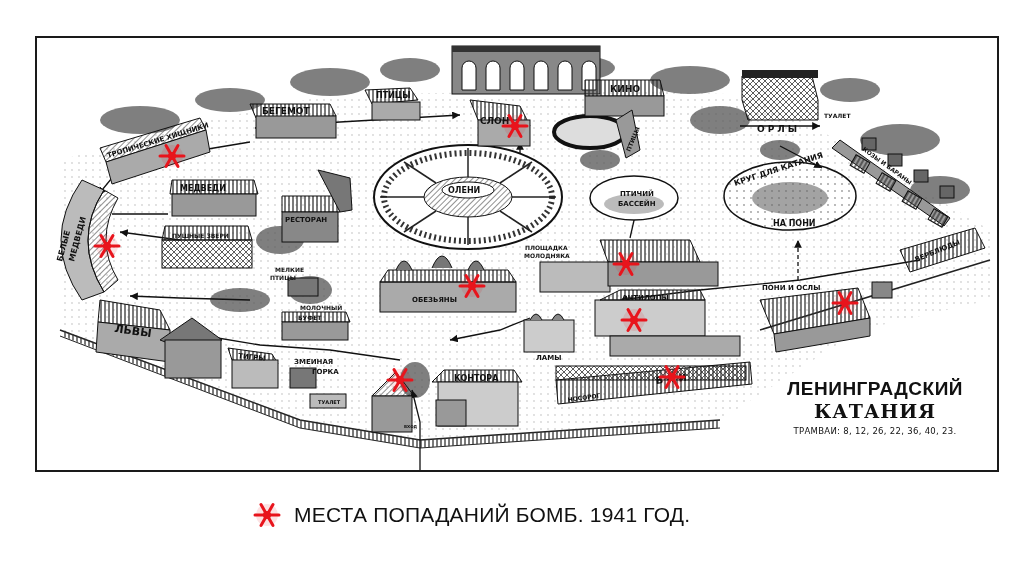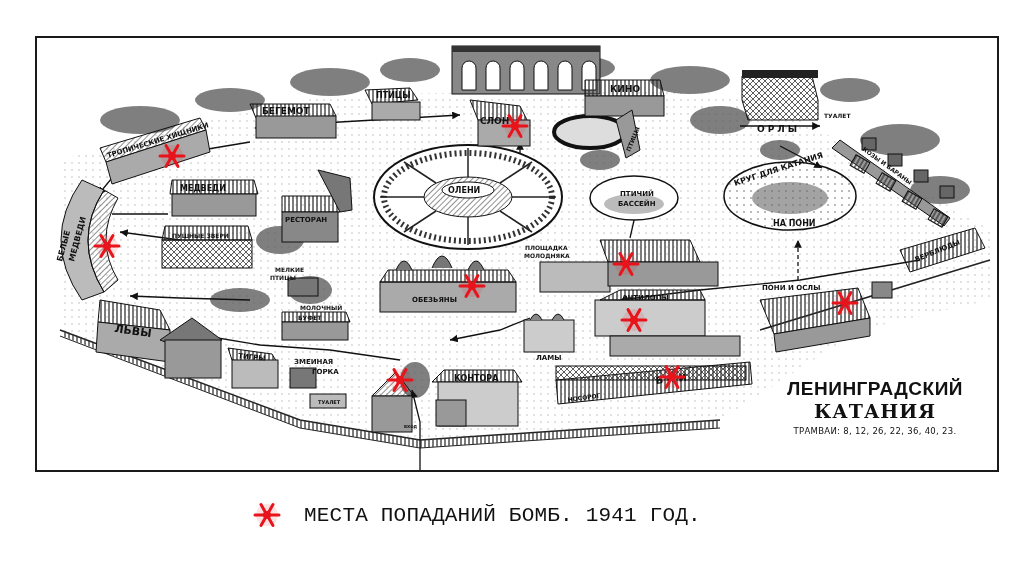--- a/index.html
+++ b/index.html
@@ -6,21 +6,21 @@
   body{width:1024px;height:562px;position:relative;overflow:hidden;font-family:"DejaVu Sans",sans-serif;}
   #map-frame{position:absolute;left:35px;top:36px;width:964px;height:436px;border:2px solid #1a1a1a;border-left-width:2px;box-sizing:border-box;background:#fff;}
   svg#map{position:absolute;left:35px;top:36px;}
   .lbl{font-family:"DejaVu Sans",sans-serif;font-weight:bold;fill:#111;}
   #title-block{position:absolute;left:760px;top:378px;width:230px;text-align:center;color:#111;}
   #title-line1{font-family:Liberation Sans, sans-serif;font-weight:bold;font-size:19px;letter-spacing:0.5px;line-height:22px;}
   #title-line2{font-family:"DejaVu Serif",serif;font-weight:bold;font-size:19px;letter-spacing:1px;line-height:22px;}
   #title-line3{font-family:"DejaVu Sans",sans-serif;font-weight:bold;font-size:11px;letter-spacing:1.5px;margin-top:3px;}
   #title-line4{font-family:"DejaVu Sans",sans-serif;font-size:8.5px;margin-top:4px;letter-spacing:0.3px;}
   #legend{position:absolute;left:252px;top:500px;height:30px;display:flex;align-items:center;}
-  #legend-text{font-family:Liberation Mono, monospace;font-size:21px;color:#111;margin-left:22px;letter-spacing:0.2px;}
+  #legend-text{font-family:Liberation Sans, sans-serif;font-size:21px;color:#111;margin-left:12px;letter-spacing:0.2px;}
   .marker{position:absolute;width:30px;height:30px;margin-left:-15px;margin-top:-15px;}
 </style>
 </head>
 <body>
 
 <div id="map-frame"></div>
 
 <svg id="map" width="964" height="436" viewBox="35 36 964 436">
   <defs>
     <pattern id="hatch" width="4" height="4" patternUnits="userSpaceOnUse" patternTransform="rotate(45)">

